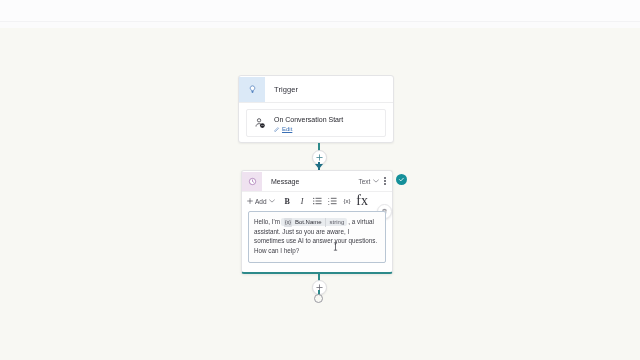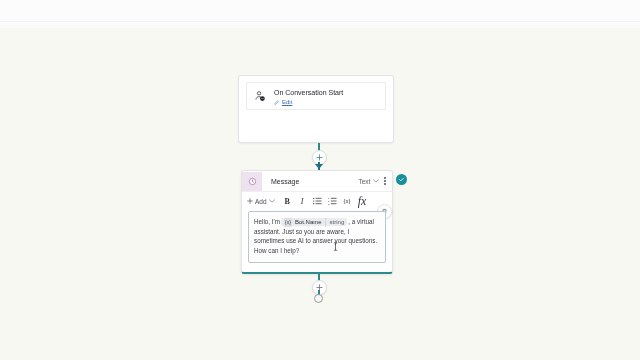--- a/index.html
+++ b/index.html
@@ -194,21 +194,21 @@
   .tb-btn {
     width: 15px; height: 14px;
     display: flex;
     align-items: center;
     justify-content: center;
     color: #33333a;
   }
   .tb-b { font-size: 8px; font-weight: bold; font-family: "Liberation Serif", serif; }
   .tb-i { font-size: 8px; font-style: italic; font-family: "Liberation Serif", serif; }
   .tb-x { font-size: 6px; color: #3a3a42; }
-  .tb-fx { font-size: 12px; font-style: italic; font-family: "Liberation Serif", serif; }
+  .tb-fx { font-size: 14px; font-family: "Liberation Serif", serif; }
 
   
   .msg-editor-wrap { padding: 1px 6px 6px 6px; position: relative; }
   .msg-editor {
     border: 1px solid #b9c6d4;
     border-radius: 2px;
     background: #fdfdfd;
     padding: 5px 5px 6px 5px;
     height: 52px;
     box-sizing: border-box;
@@ -307,20 +307,30 @@
 <body>
 
 <div class="app">
 
   <div class="topbar"></div>
   <div class="topbar-2"></div>
 
   <div class="canvas">
 
     <div class="node trigger-node">
+      <div class="trigger-head">
+        <div class="trigger-icon-box">
+          <svg width="9" height="9" viewBox="0 0 16 16" fill="none">
+            <path d="M8 1.5a4 4 0 0 0-2.4 7.2c.4.3.6.7.6 1.1v.4h3.6v-.4c0-.4.2-.8.6-1.1A4 4 0 0 0 8 1.5z" stroke="#3a6fb5" stroke-width="1.2" fill="#ffffff"></path>
+            <rect x="6.2" y="11.2" width="3.6" height="1.1" rx="0.5" fill="#3a6fb5"></rect>
+            <rect x="6.6" y="13" width="2.8" height="1.1" rx="0.5" fill="#3a6fb5"></rect>
+          </svg>
+        </div>
+        <div class="trigger-title">Trigger</div>
+      </div>
       <div class="trigger-body">
         <div class="trigger-row">
           <div class="trigger-row-icon">
             <svg width="13" height="13" viewBox="0 0 18 18" fill="none">
               <circle cx="7" cy="4.6" r="2.3" stroke="#3b3b43" stroke-width="1.1" fill="#fff"></circle>
               <path d="M2.8 13.2c0-2.4 1.9-4 4.2-4s4.2 1.6 4.2 4" stroke="#3b3b43" stroke-width="1.1" fill="#fff"></path>
               <circle cx="11.6" cy="11.8" r="3.3" fill="#24242b"></circle>
               <circle cx="10.4" cy="11.8" r="0.55" fill="#fff"></circle>
               <circle cx="11.8" cy="11.8" r="0.55" fill="#fff"></circle>
               <circle cx="13.2" cy="11.8" r="0.55" fill="#fff"></circle>

